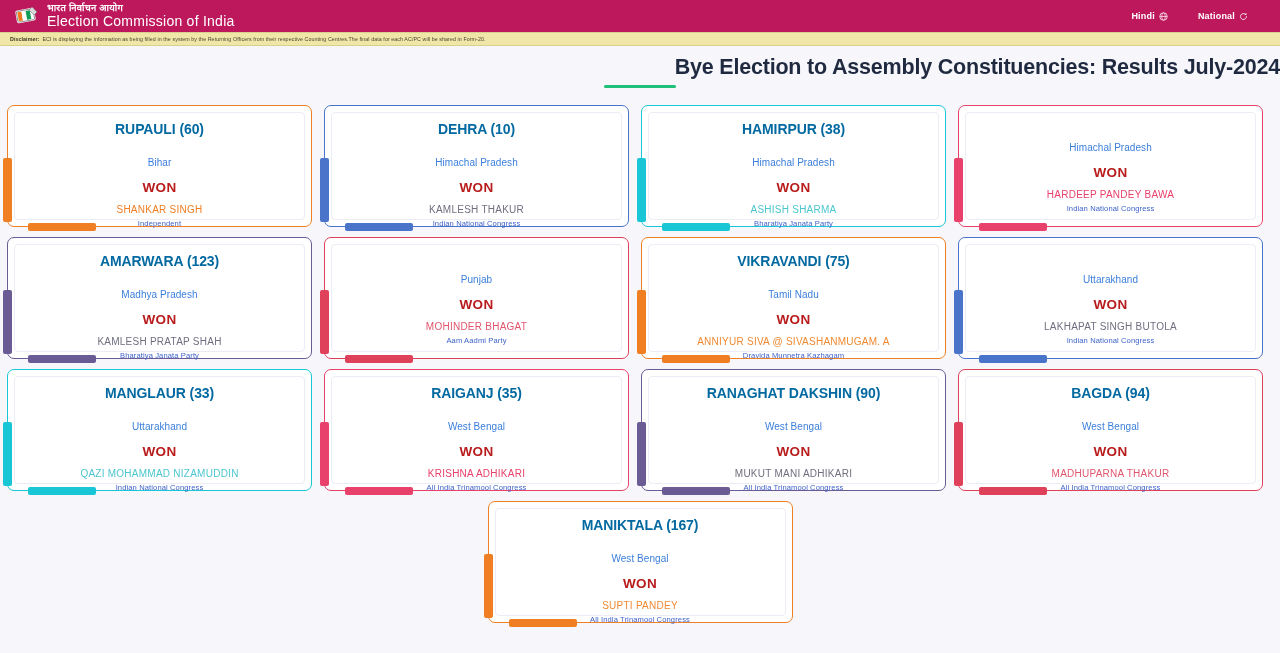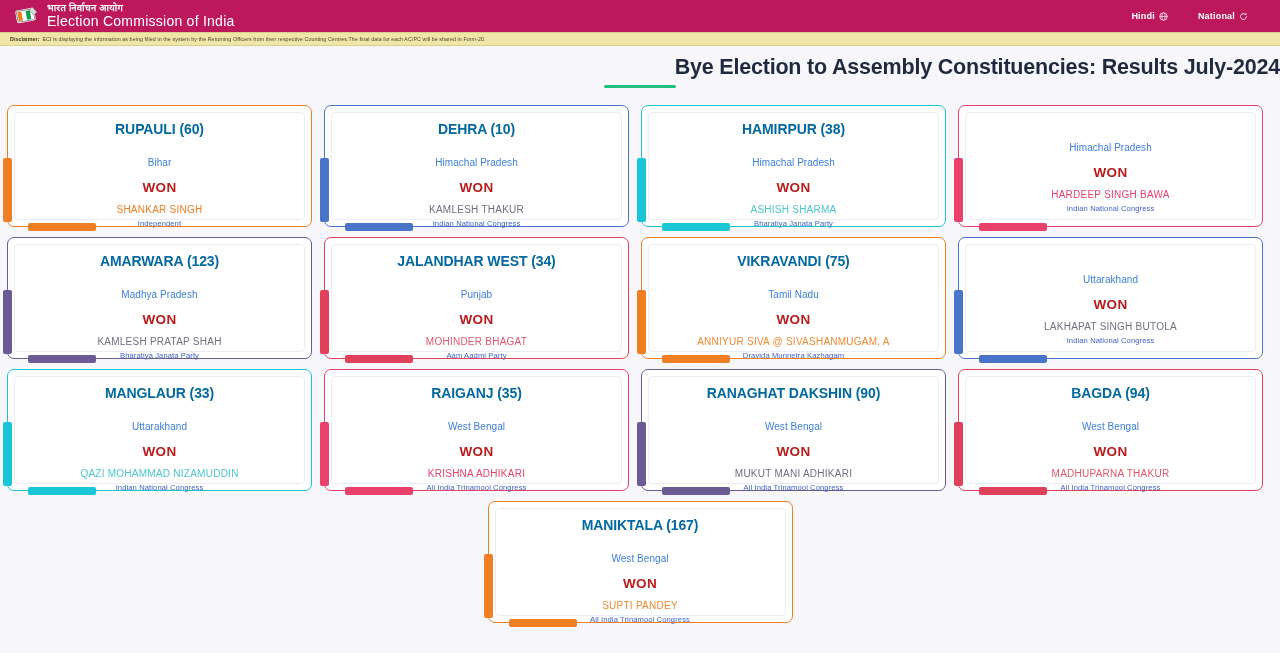--- a/index.html
+++ b/index.html
@@ -255,21 +255,21 @@
         </div>
       </div>
     </div>
     <div class="card-slot">
       <div class="card" style="--accent: #e8416b; --cand: #e8416b;">
         <span class="accent-left"></span>
         <span class="accent-bottom"></span>
         <div class="card-inner">
           <div class="c-state">Himachal Pradesh</div>
           <div class="c-status">WON</div>
-          <div class="c-cand">HARDEEP SINGH BAWA</div>
+          <div class="c-cand">HARDEEP PANDEY BAWA</div>
           <div class="c-party">Indian National Congress</div>
         </div>
       </div>
     </div>
     <div class="card-slot">
       <div class="card" style="--accent: #6b5b95; --cand: #6f6f80;">
         <span class="accent-left"></span>
         <span class="accent-bottom"></span>
         <div class="card-inner">
           <div class="c-name">AMARWARA (123)</div>
@@ -278,21 +278,20 @@
           <div class="c-cand">KAMLESH PRATAP SHAH</div>
           <div class="c-party">Bharatiya Janata Party</div>
         </div>
       </div>
     </div>
     <div class="card-slot">
       <div class="card" style="--accent: #e0415a; --cand: #e0566d;">
         <span class="accent-left"></span>
         <span class="accent-bottom"></span>
         <div class="card-inner">
-          <div class="c-name">JALANDHAR WEST (34)</div>
           <div class="c-state">Punjab</div>
           <div class="c-status">WON</div>
           <div class="c-cand">MOHINDER BHAGAT</div>
           <div class="c-party">Aam Aadmi Party</div>
         </div>
       </div>
     </div>
     <div class="card-slot">
       <div class="card" style="--accent: #ef7f22; --cand: #ef8a33;">
         <span class="accent-left"></span>

